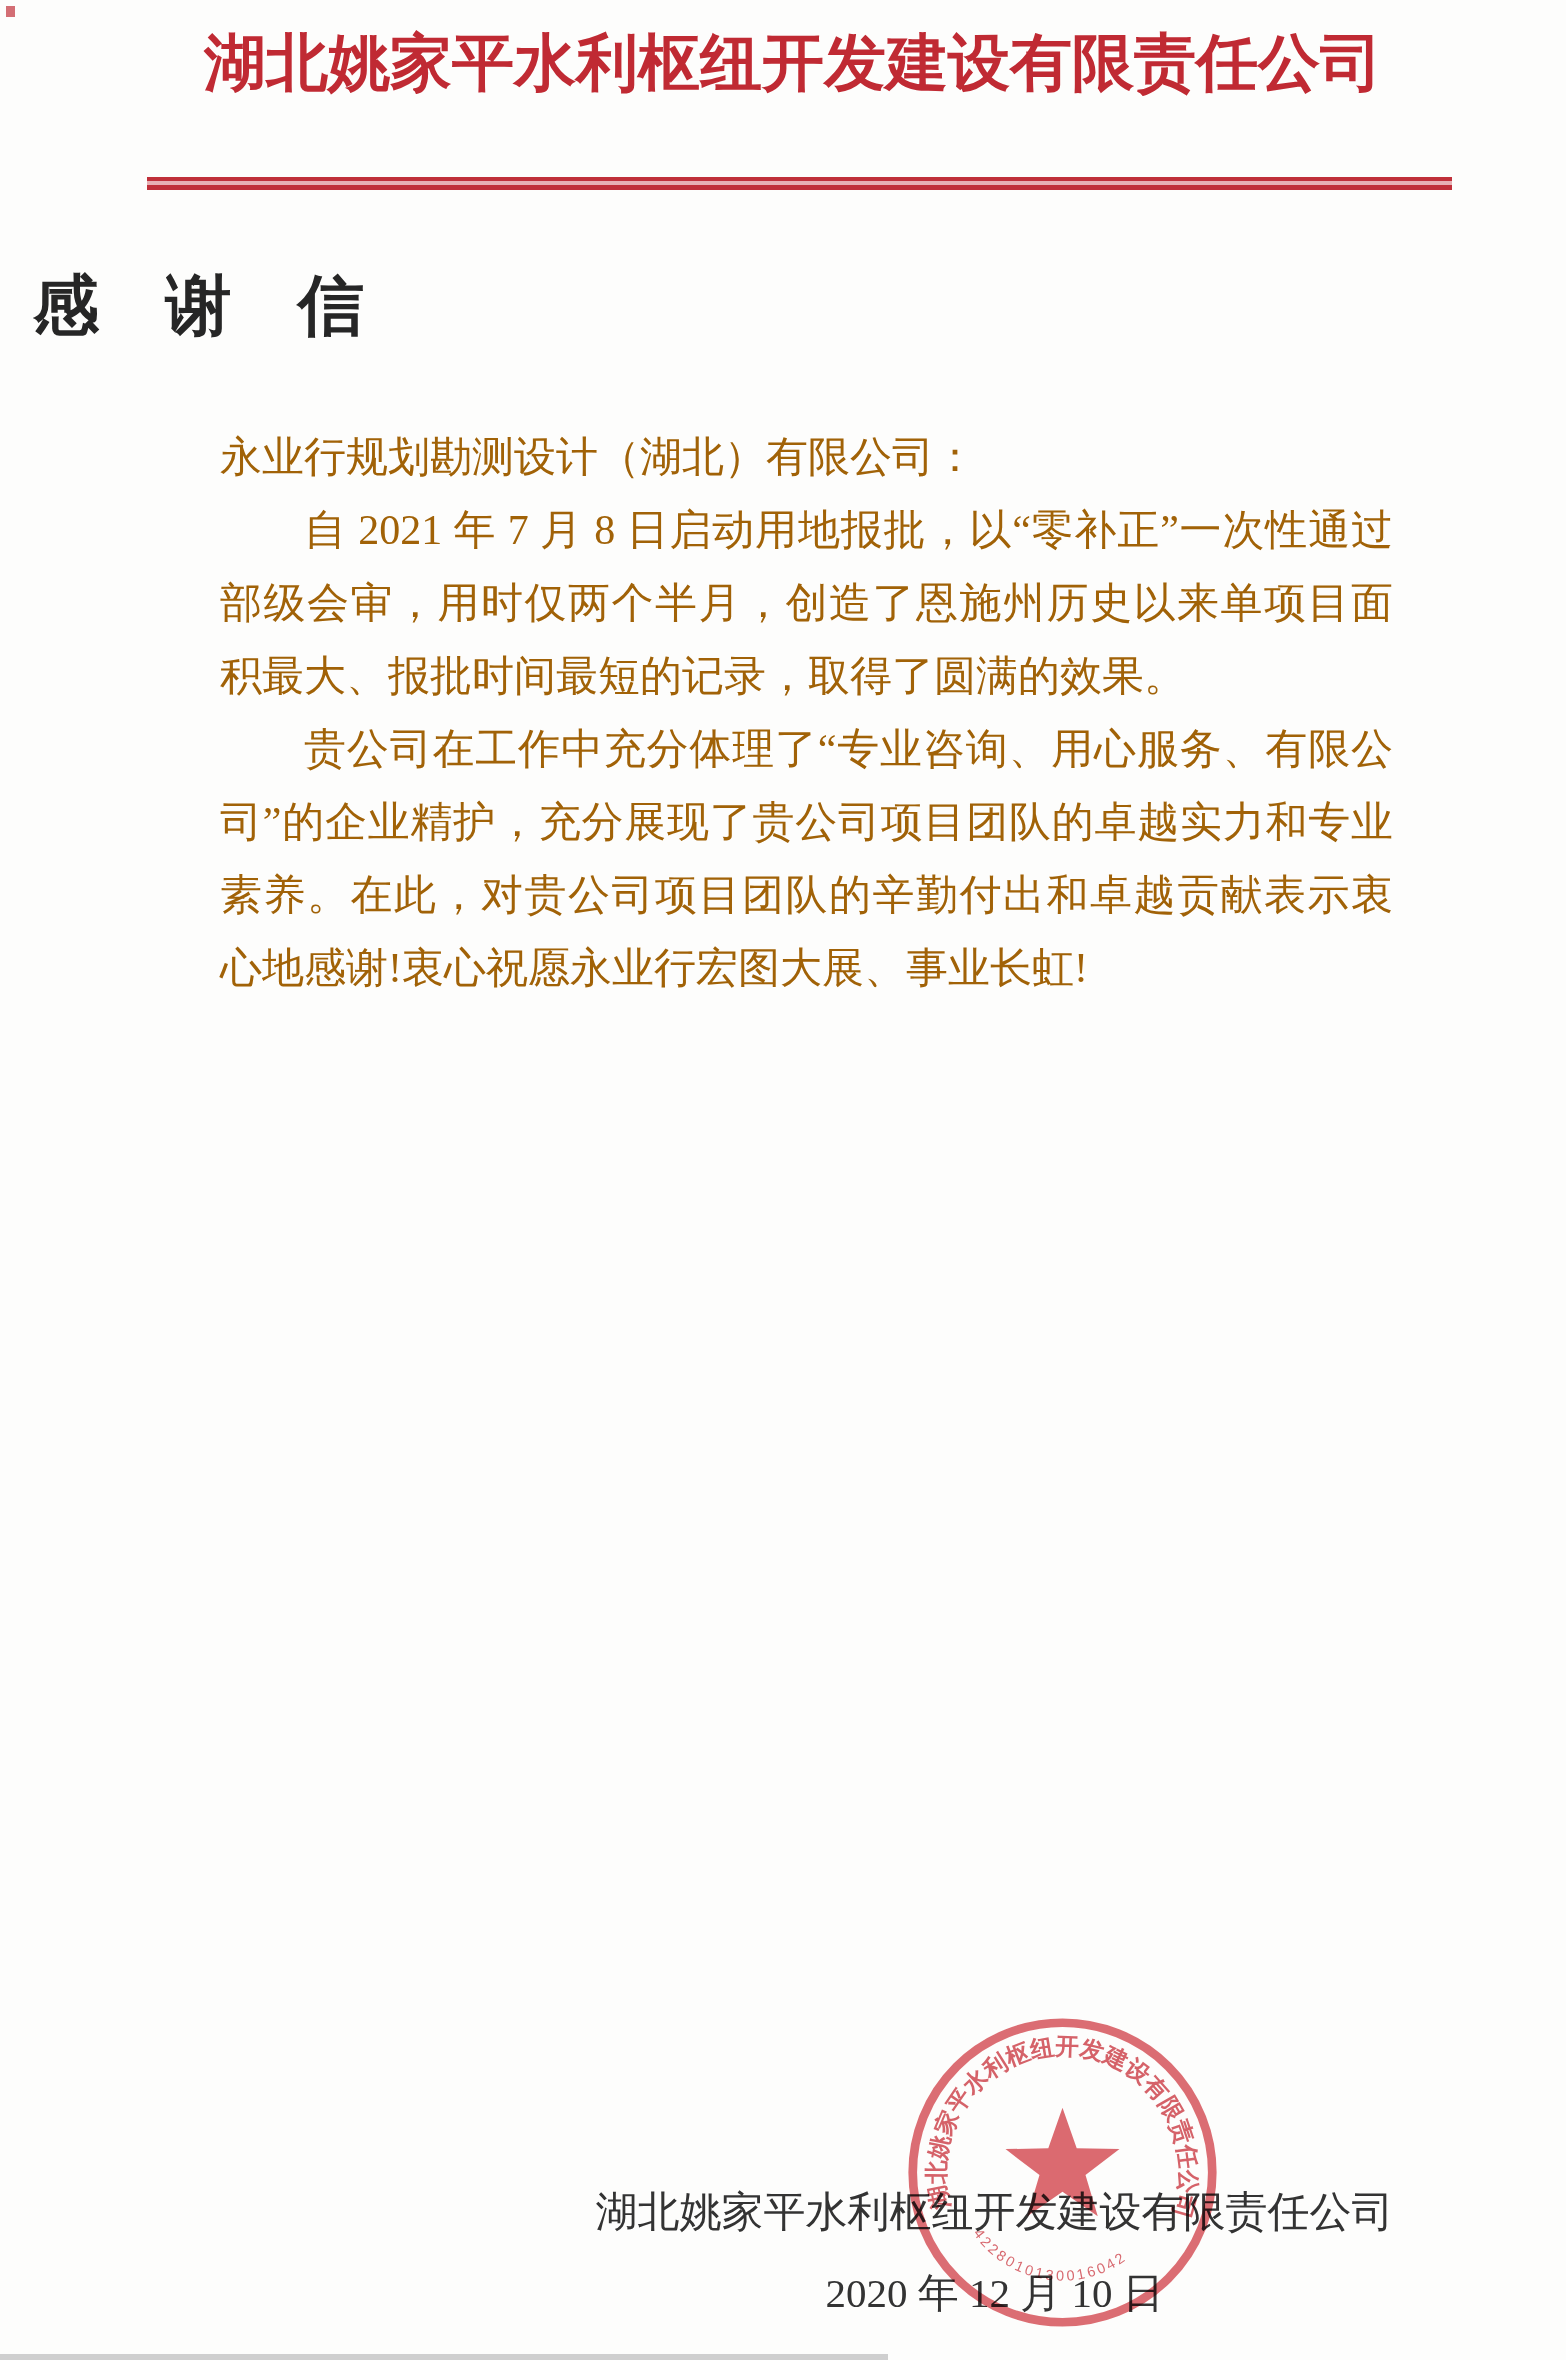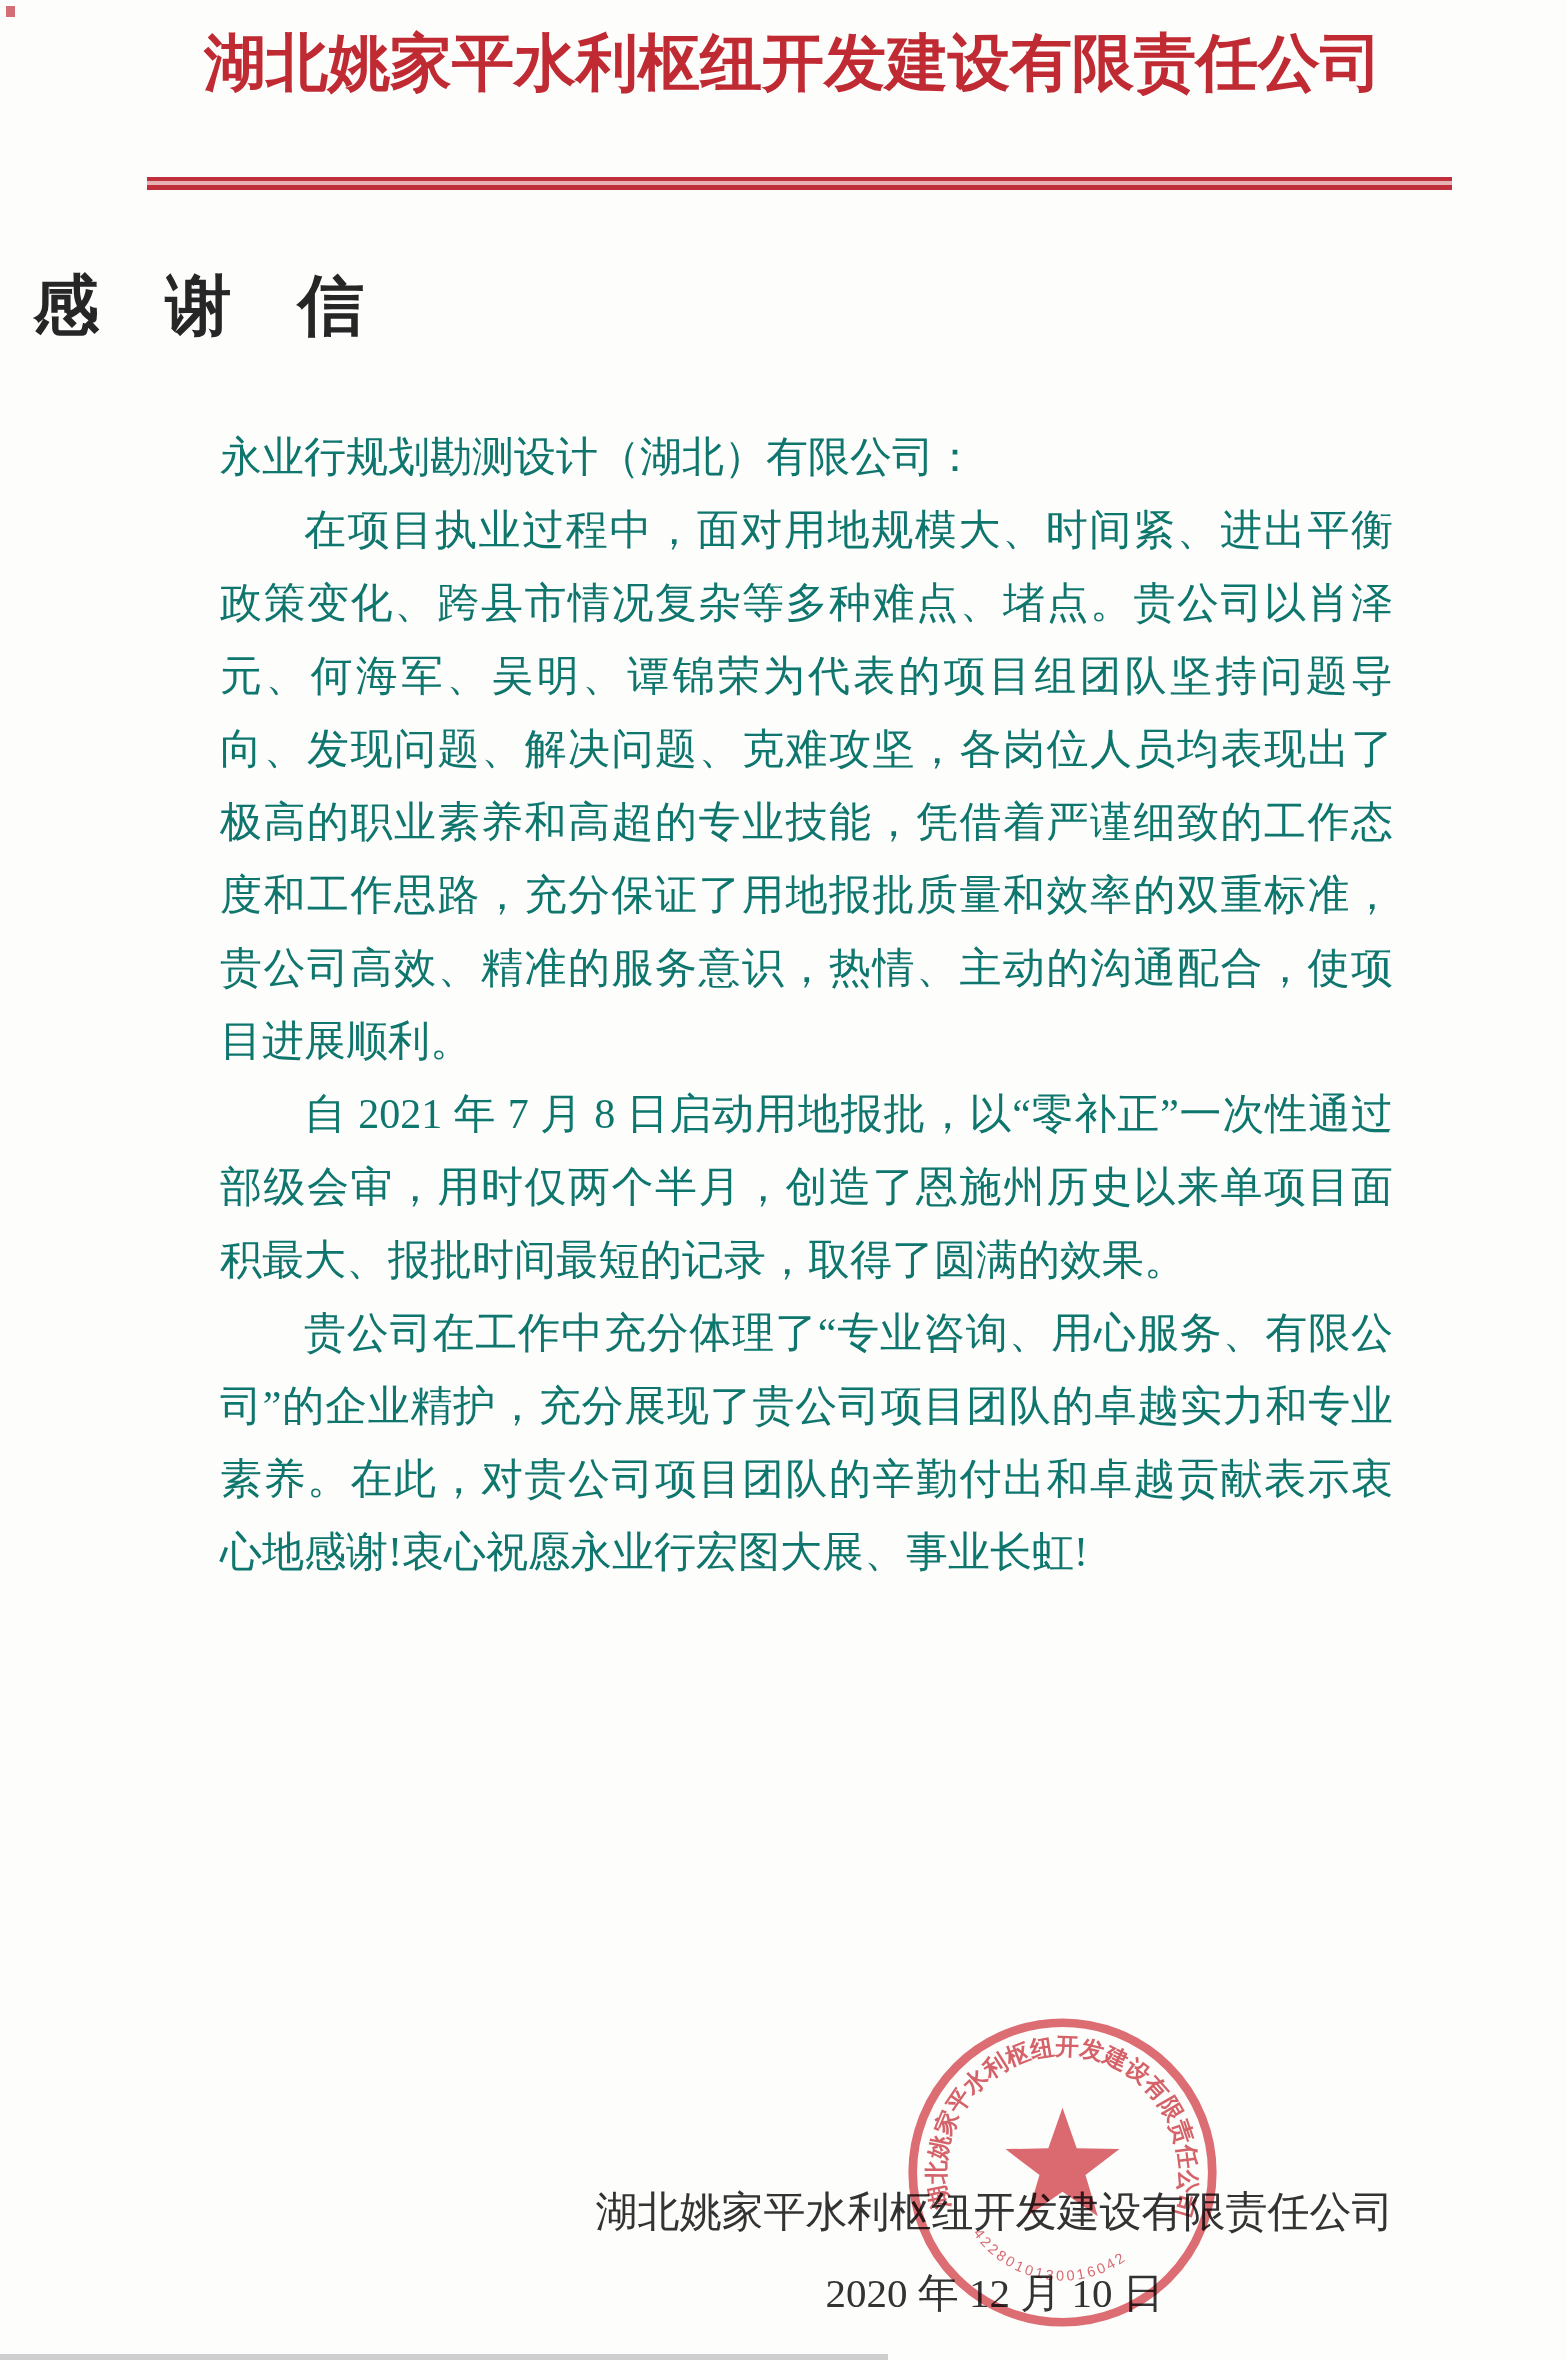--- a/index.html
+++ b/index.html
@@ -33,21 +33,21 @@
     font-size:66px;font-weight:bold;
     letter-spacing:25px;
     color:#262626;
     margin:8px;
     white-space:nowrap;
     text-indent:25px; 
   }
   .letter-body{
     position:absolute;top:421px;left:220px;width:1173px;
     font-size:42px;line-height:73px;
-    color:#0f766e;
+    color:#a16207;
     text-align:justify;
   }
   .letter-body p{margin:0;}
   .letter-body p.para{text-indent:2em;}
   .signoff{
     position:absolute;top:2184px;left:560px;width:869px;
     text-align:center;color:#333333;
   }
   .signoff .sig{
     font-size:42px;line-height:56px;white-space:nowrap;
@@ -75,21 +75,20 @@
 <div class="page">
 
   <h1 class="letterhead">湖北姚家平水利枢纽开发建设有限责任公司</h1>
 
   <div class="letterhead-divider"></div>
 
   <h2 class="letter-title">感 谢 信</h2>
 
   <div class="letter-body">
     <p class="salutation">永业行规划勘测设计（湖北）有限公司：</p>
-    <p class="para">在项目执业过程中，面对用地规模大、时间紧、进出平衡政策变化、跨县市情况复杂等多种难点、堵点。贵公司以肖泽元、何海军、吴明、谭锦荣为代表的项目组团队坚持问题导向、发现问题、解决问题、克难攻坚，各岗位人员均表现出了极高的职业素养和高超的专业技能，凭借着严谨细致的工作态度和工作思路，充分保证了用地报批质量和效率的双重标准，贵公司高效、精准的服务意识，热情、主动的沟通配合，使项目进展顺利。</p>
     <p class="para">自 2021 年 7 月 8 日启动用地报批，以“零补正”一次性通过部级会审，用时仅两个半月，创造了恩施州历史以来单项目面积最大、报批时间最短的记录，取得了圆满的效果。</p>
     <p class="para">贵公司在工作中充分体理了“专业咨询、用心服务、有限公司”的企业精护，充分展现了贵公司项目团队的卓越实力和专业素养。在此，对贵公司项目团队的辛勤付出和卓越贡献表示衷心地感谢!衷心祝愿永业行宏图大展、事业长虹!</p>
   </div>
 
   <div class="signoff">
     <div class="sig">湖北姚家平水利枢纽开发建设有限责任公司</div>
     <div class="date">2020 年 12 月 10 日</div>
   </div>
 
   <svg class="seal" viewBox="0 0 326 326" aria-hidden="true">

